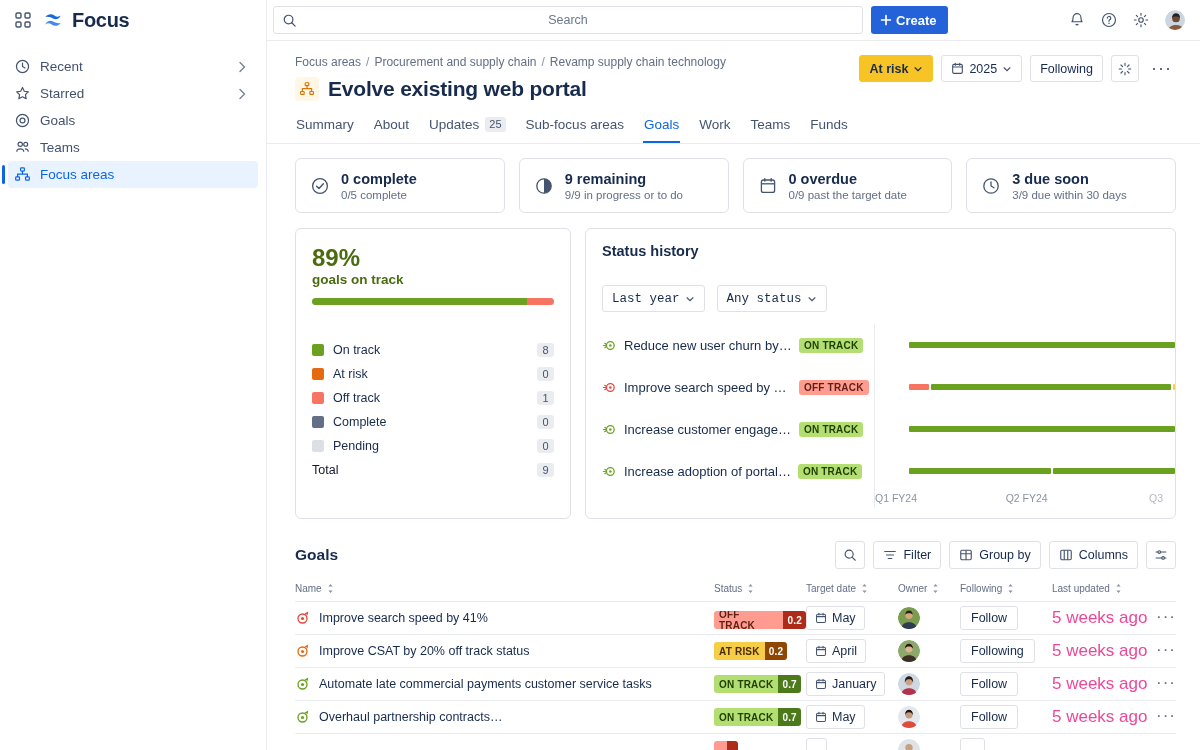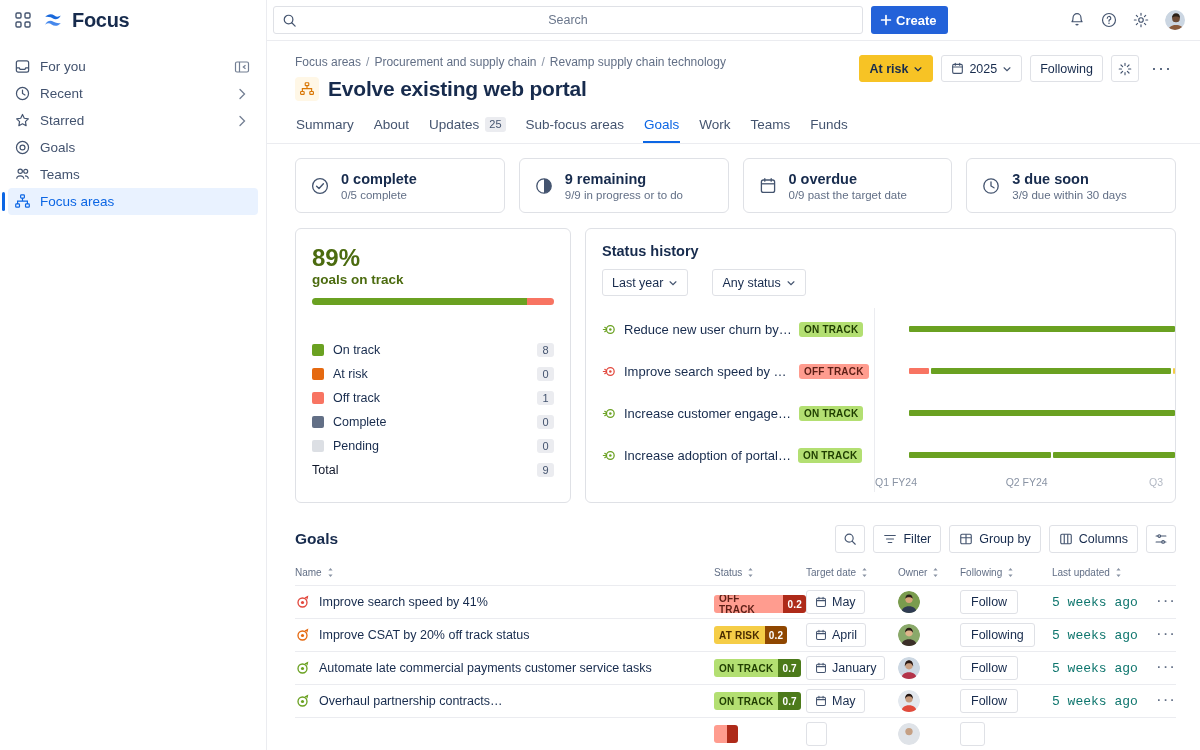--- a/index.html
+++ b/index.html
@@ -166,21 +166,21 @@
   }
   .swatch { width: 12px; height: 12px; border-radius: 2px; margin-right: 9px; flex: 0 0 12px; }
   .legend-name { flex: 1 1 auto; }
   .legend-val {
     background: #ebecf0; color: #44546f; font-size: 11px; border-radius: 3px;
     min-width: 17px; text-align: center; padding: 1px 4px;
   }
   .legend-row.total .legend-name { color: #0f172a; }
 
   .panel-title { font-size: 14.5px; font-weight: 700; color: #172b4d; }
-  .filters { display: flex; gap: 24px; margin-top: 10px; }
+  .filters { display: flex; gap: 12px; margin-top: 26px; font-family: Liberation Mono, monospace; }
   .sh-list { margin-top: 12px; position: relative; }
   .sh-row { display: flex; align-items: center; height: 42px; }
   .sh-left { flex: 0 0 272px; display: flex; align-items: center; gap: 7px; min-width:0;}
   .sh-name {
     font-size: 13px; color: #172b4d; white-space: nowrap; overflow: hidden;
     text-overflow: ellipsis; max-width: 168px;
   }
   .badge {
     font-size: 10px; font-weight: 700; letter-spacing: .2px; border-radius: 3px;
     padding: 2px 5px; white-space: nowrap; text-transform: uppercase;
@@ -244,21 +244,21 @@
     background: #fff; cursor: pointer;
   }
   .av {
     width: 22px; height: 22px; border-radius: 50%; overflow: hidden; display: block;
   }
   .follow-btn {
     display: inline-flex; align-items: center; justify-content: center; height: 24px;
     border: 1px solid #dfe1e6; border-radius: 3px; padding: 0 10px; font-size: 12.5px;
     background: #fff; cursor: pointer; white-space: nowrap;
   }
-  .updated { font-size: 13px; color: #0f766e; white-space: nowrap; font-family: Liberation Mono, monospace; }
+  .updated { font-size: 17px; color: #ec4899; white-space: nowrap; }
   .row-more { font-size: 17px; color: #626f86; cursor: pointer; letter-spacing: 1px; line-height: 10px;}
   .c-status { width: 92px; }
   .c-target { width: 92px; }
   .c-owner  { width: 62px; }
   .c-follow { width: 92px; }
   .c-updated{ width: 98px; }
   .c-more   { width: 26px; text-align: right; }
 </style>
 </head>
 <body>
@@ -277,32 +277,20 @@
       <svg class="brand-mark" viewBox="0 0 24 24">
         <path d="M3.5 8.5c3-3.2 7-3.6 10-1.4 2.4 1.8 5 1.7 7-0.3-1.4 3.9-5.6 5.4-9 3.3-2.7-1.7-5.4-1.5-8-1.6z" fill="#1868db"></path>
         <path d="M20.5 15.5c-3 3.2-7 3.6-10 1.4-2.4-1.8-5-1.7-7 .3 1.4-3.9 5.6-5.4 9-3.3 2.7 1.7 5.4 1.5 8 1.6z" fill="#4688ec"></path>
       </svg>
       <span class="brand-text">Focus</span>
     </span>
   </div>
 
   <nav class="nav">
 
-    <div class="nav-item">
-      <svg class="nav-ico" viewBox="0 0 18 18" fill="none">
-        <rect x="2.5" y="3" width="13" height="12" rx="2" stroke="#44546f" stroke-width="1.3"></rect>
-        <path d="M2.5 10.5h3l1 1.6h5l1-1.6h3" stroke="#44546f" stroke-width="1.3" fill="none"></path>
-      </svg>
-      <span class="nav-label">For you</span>
-      <svg class="nav-right" viewBox="0 0 16 16" fill="none">
-        <rect x="1.5" y="3" width="13" height="10" rx="1.5" stroke="#44546f" stroke-width="1.2"></rect>
-        <path d="M5.5 3v10" stroke="#44546f" stroke-width="1.2"></path>
-        <path d="M11.5 6.2 9.3 8l2.2 1.8" stroke="#44546f" stroke-width="1.2" fill="none"></path>
-      </svg>
-    </div>
 
     <div class="nav-item">
       <svg class="nav-ico" viewBox="0 0 18 18" fill="none">
         <circle cx="9" cy="9" r="6.4" stroke="#44546f" stroke-width="1.3"></circle>
         <path d="M9 5.4V9l2.6 1.6" stroke="#44546f" stroke-width="1.3" fill="none" stroke-linecap="round"></path>
       </svg>
       <span class="nav-label">Recent</span>
       <svg class="nav-right" viewBox="0 0 16 16" fill="none">
         <path d="M6 3.5 10.5 8 6 12.5" stroke="#44546f" stroke-width="1.3" fill="none" stroke-linecap="round"></path>
       </svg>

